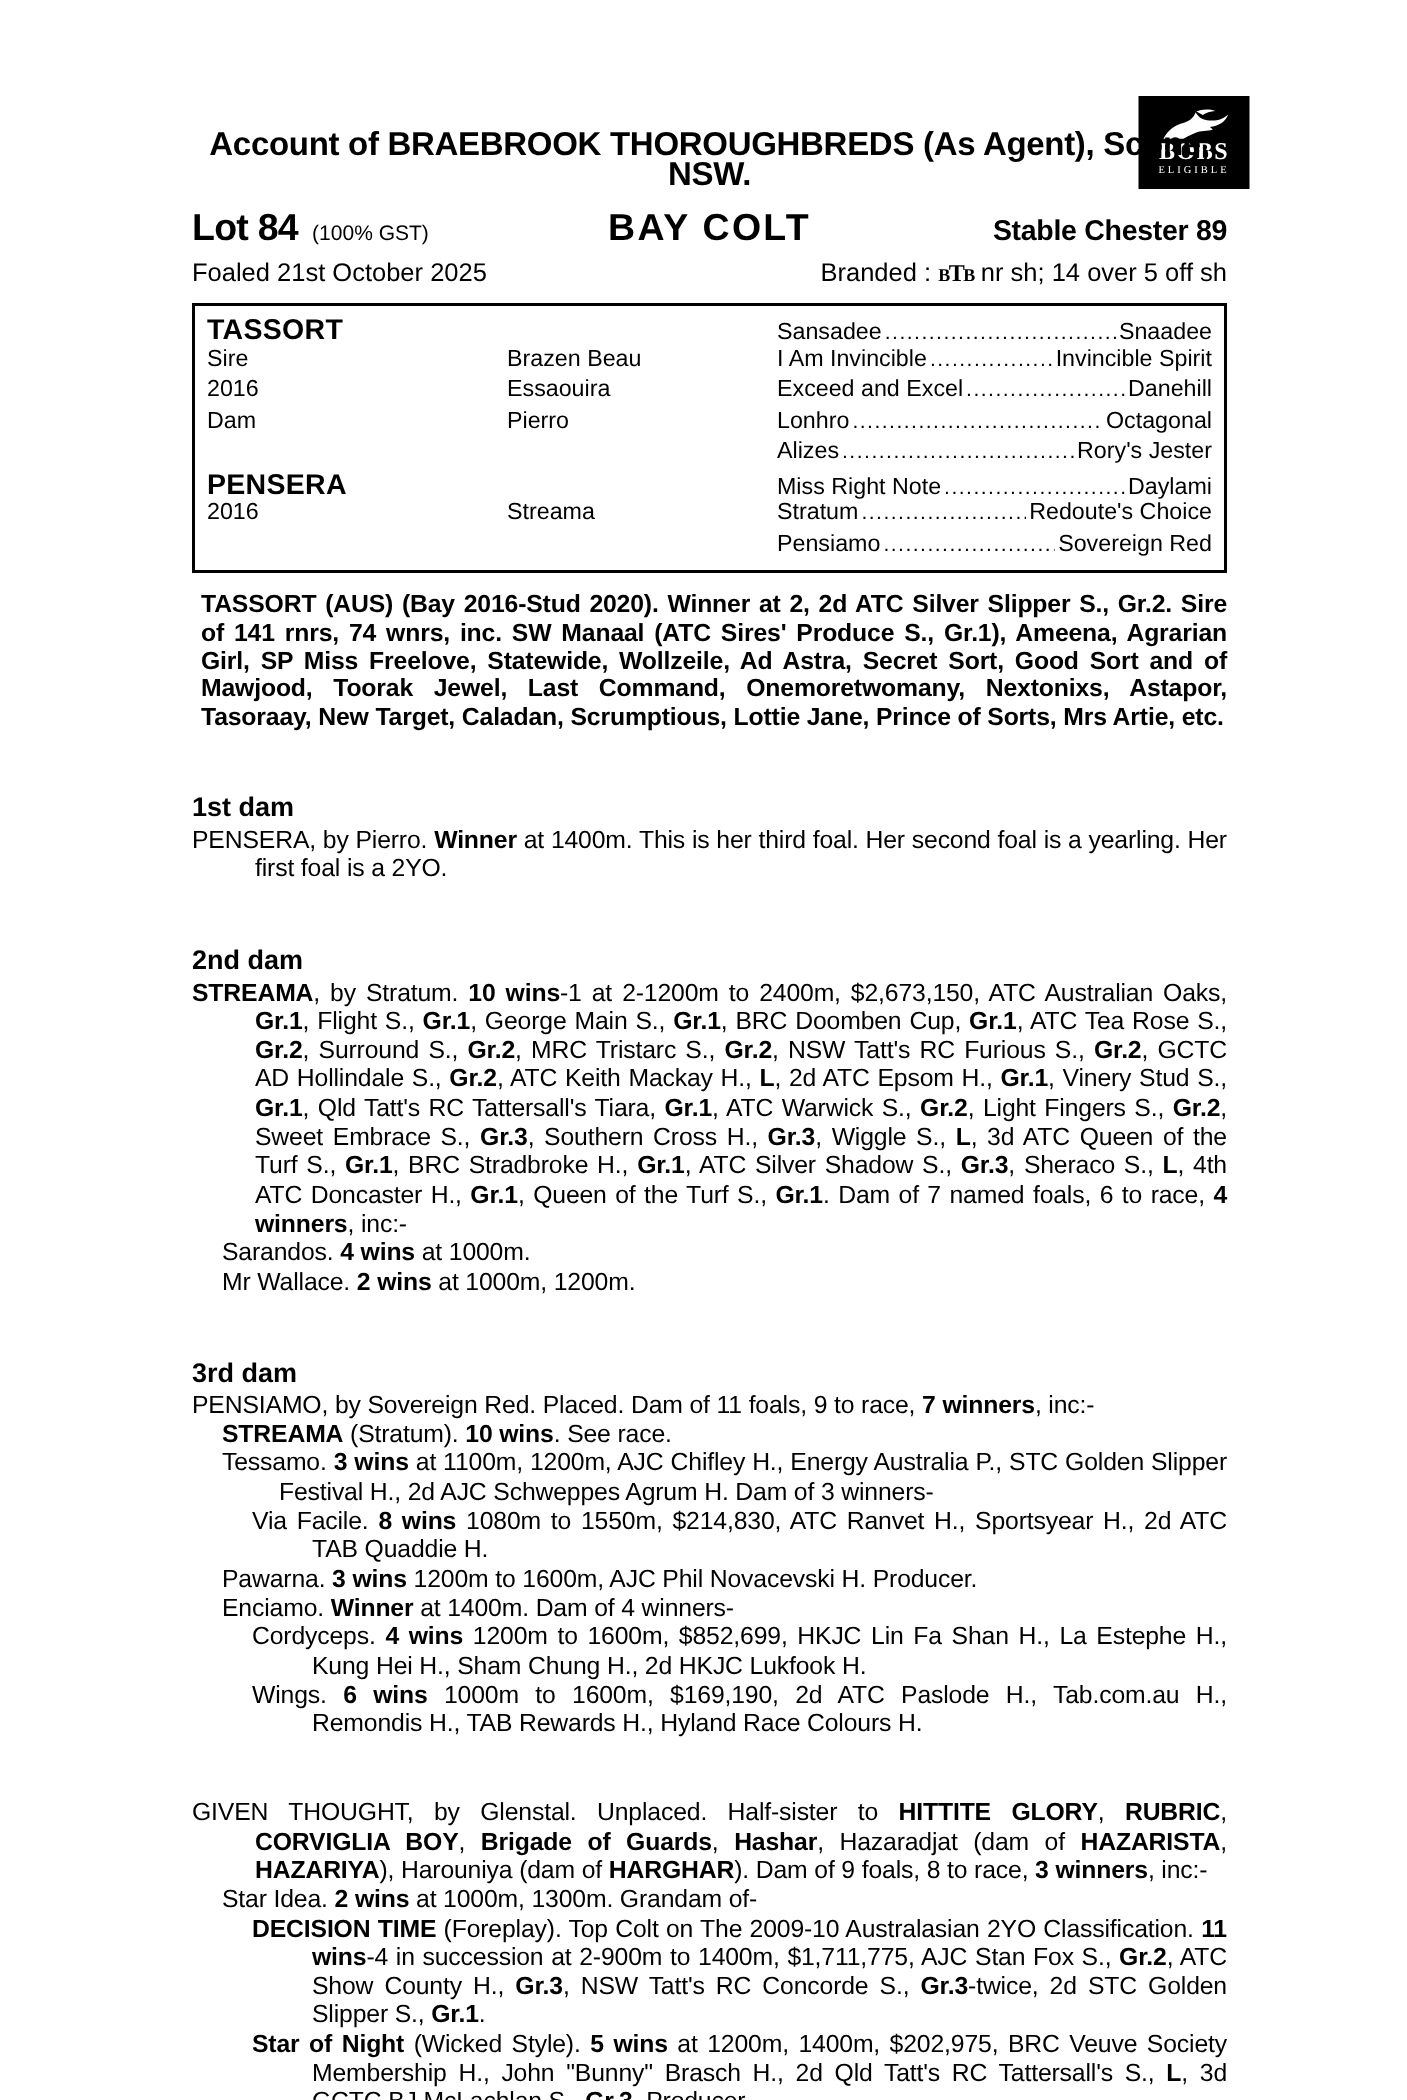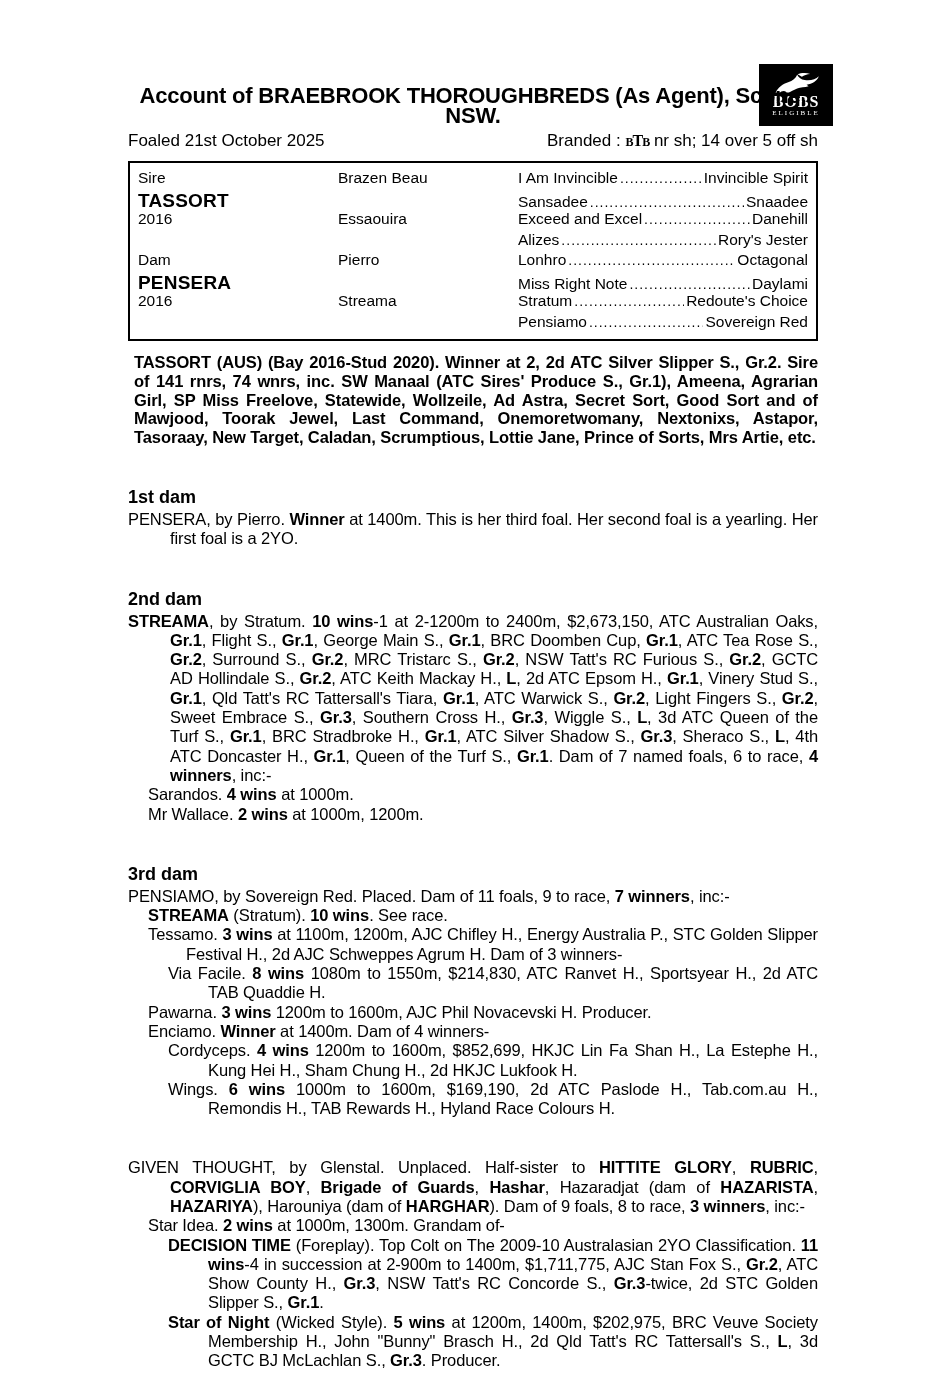--- a/index.html
+++ b/index.html
@@ -72,72 +72,80 @@
       </svg>
     </span>
     <span class="bobs-word">BOBS</span>
     <span class="bobs-sub">ELIGIBLE</span>
   </div>
 
   <div class="content">
 
     <div class="account-line">Account of BRAEBROOK THOROUGHBREDS (As Agent), Scone, NSW.</div>
 
+    <div class="lot-row">
+      <span class="lot-left">
+        <span class="lot-label">Lot 84</span>
+        <span class="gst">(100% GST)</span>
+      </span>
+      <span class="colt-title">BAY COLT</span>
+      <span class="stable">Stable Chester 89</span>
+    </div>
 
     <div class="foaled-row">
       <span>Foaled 21st October 2025</span>
       <span>
         <span>Branded : </span><span class="brand-mark"><span class="bm-side">B</span><span class="bm-mid">T</span><span class="bm-side">B</span></span><span> nr sh; 14 over 5 off sh</span>
       </span>
     </div>
 
     <div class="pedigree" id="pedigree-grid">
         <div class="ped-row">
+          <span class="ped-col1 ped-big">TASSORT</span>
+          <span class="ped-col2"></span>
+          <span class="ped-col3">
+            <span class="nm">Sansadee</span>
+            <span class="leader"></span>
+            <span class="nm">Snaadee</span>
+          </span>
+        </div>
+        <div class="ped-row">
           <span class="ped-col1">Sire</span>
           <span class="ped-col2">Brazen Beau</span>
           <span class="ped-col3">
             <span class="nm">I Am Invincible</span>
             <span class="leader"></span>
             <span class="nm">Invincible Spirit</span>
           </span>
         </div>
         <div class="ped-row">
-          <span class="ped-col1 ped-big">TASSORT</span>
-          <span class="ped-col2"></span>
-          <span class="ped-col3">
-            <span class="nm">Sansadee</span>
-            <span class="leader"></span>
-            <span class="nm">Snaadee</span>
-          </span>
-        </div>
-        <div class="ped-row">
           <span class="ped-col1">2016</span>
           <span class="ped-col2">Essaouira</span>
           <span class="ped-col3">
             <span class="nm">Exceed and Excel</span>
             <span class="leader"></span>
             <span class="nm">Danehill</span>
           </span>
         </div>
         <div class="ped-row">
-          <span class="ped-col1"></span>
-          <span class="ped-col2"></span>
-          <span class="ped-col3">
-            <span class="nm">Alizes</span>
-            <span class="leader"></span>
-            <span class="nm">Rory's Jester</span>
-          </span>
-        </div>
-        <div class="ped-row">
           <span class="ped-col1">Dam</span>
           <span class="ped-col2">Pierro</span>
           <span class="ped-col3">
             <span class="nm">Lonhro</span>
             <span class="leader"></span>
             <span class="nm">Octagonal</span>
+          </span>
+        </div>
+        <div class="ped-row">
+          <span class="ped-col1"></span>
+          <span class="ped-col2"></span>
+          <span class="ped-col3">
+            <span class="nm">Alizes</span>
+            <span class="leader"></span>
+            <span class="nm">Rory's Jester</span>
           </span>
         </div>
         <div class="ped-row">
           <span class="ped-col1 ped-big">PENSERA</span>
           <span class="ped-col2"></span>
           <span class="ped-col3">
             <span class="nm">Miss Right Note</span>
             <span class="leader"></span>
             <span class="nm">Daylami</span>
           </span>

